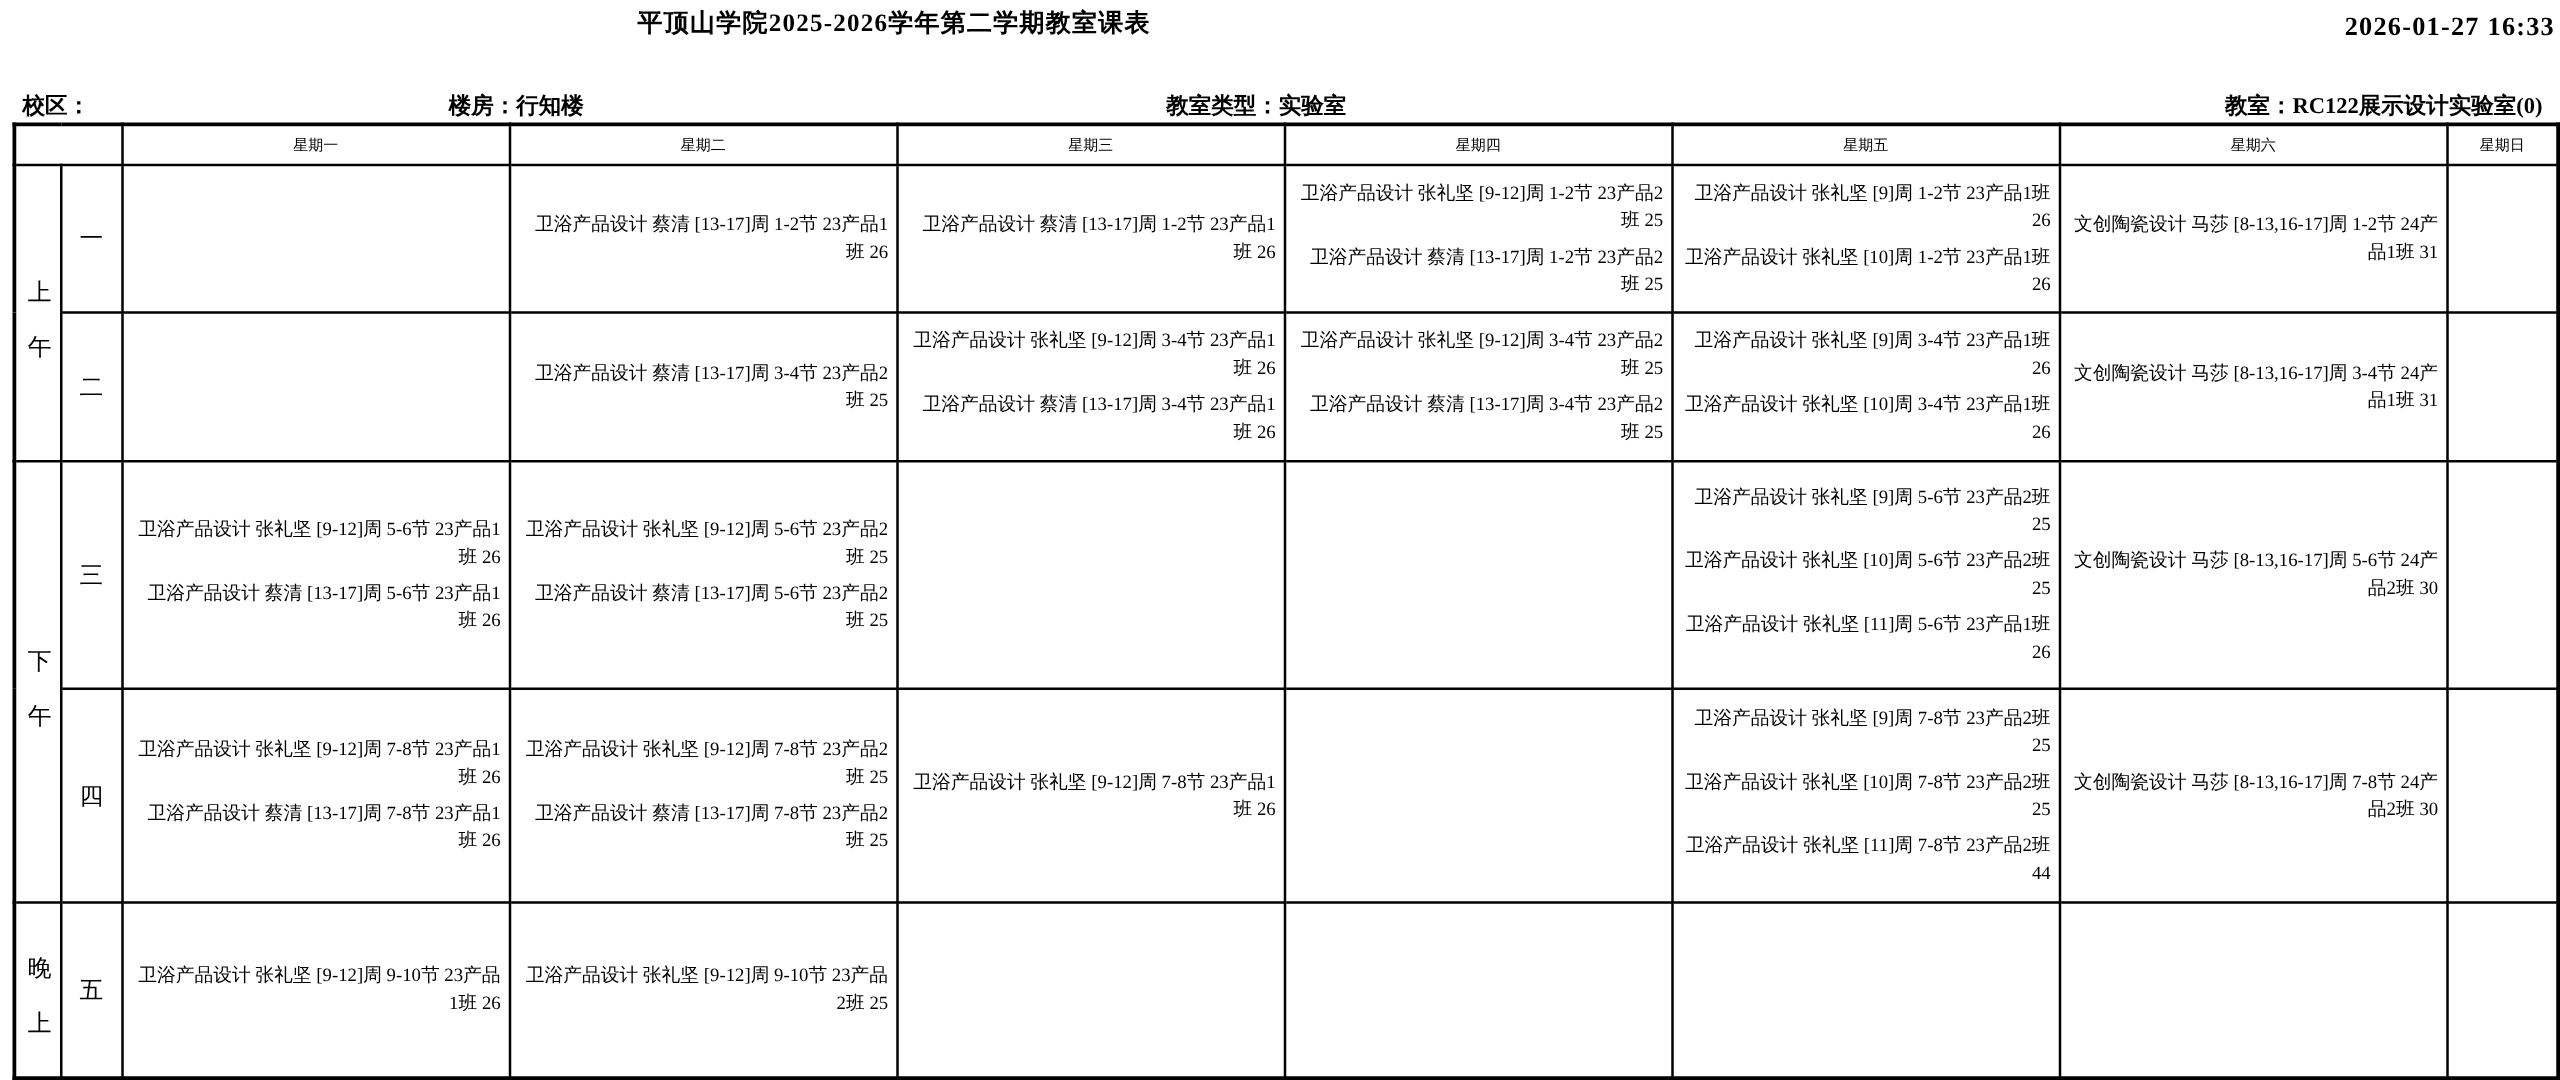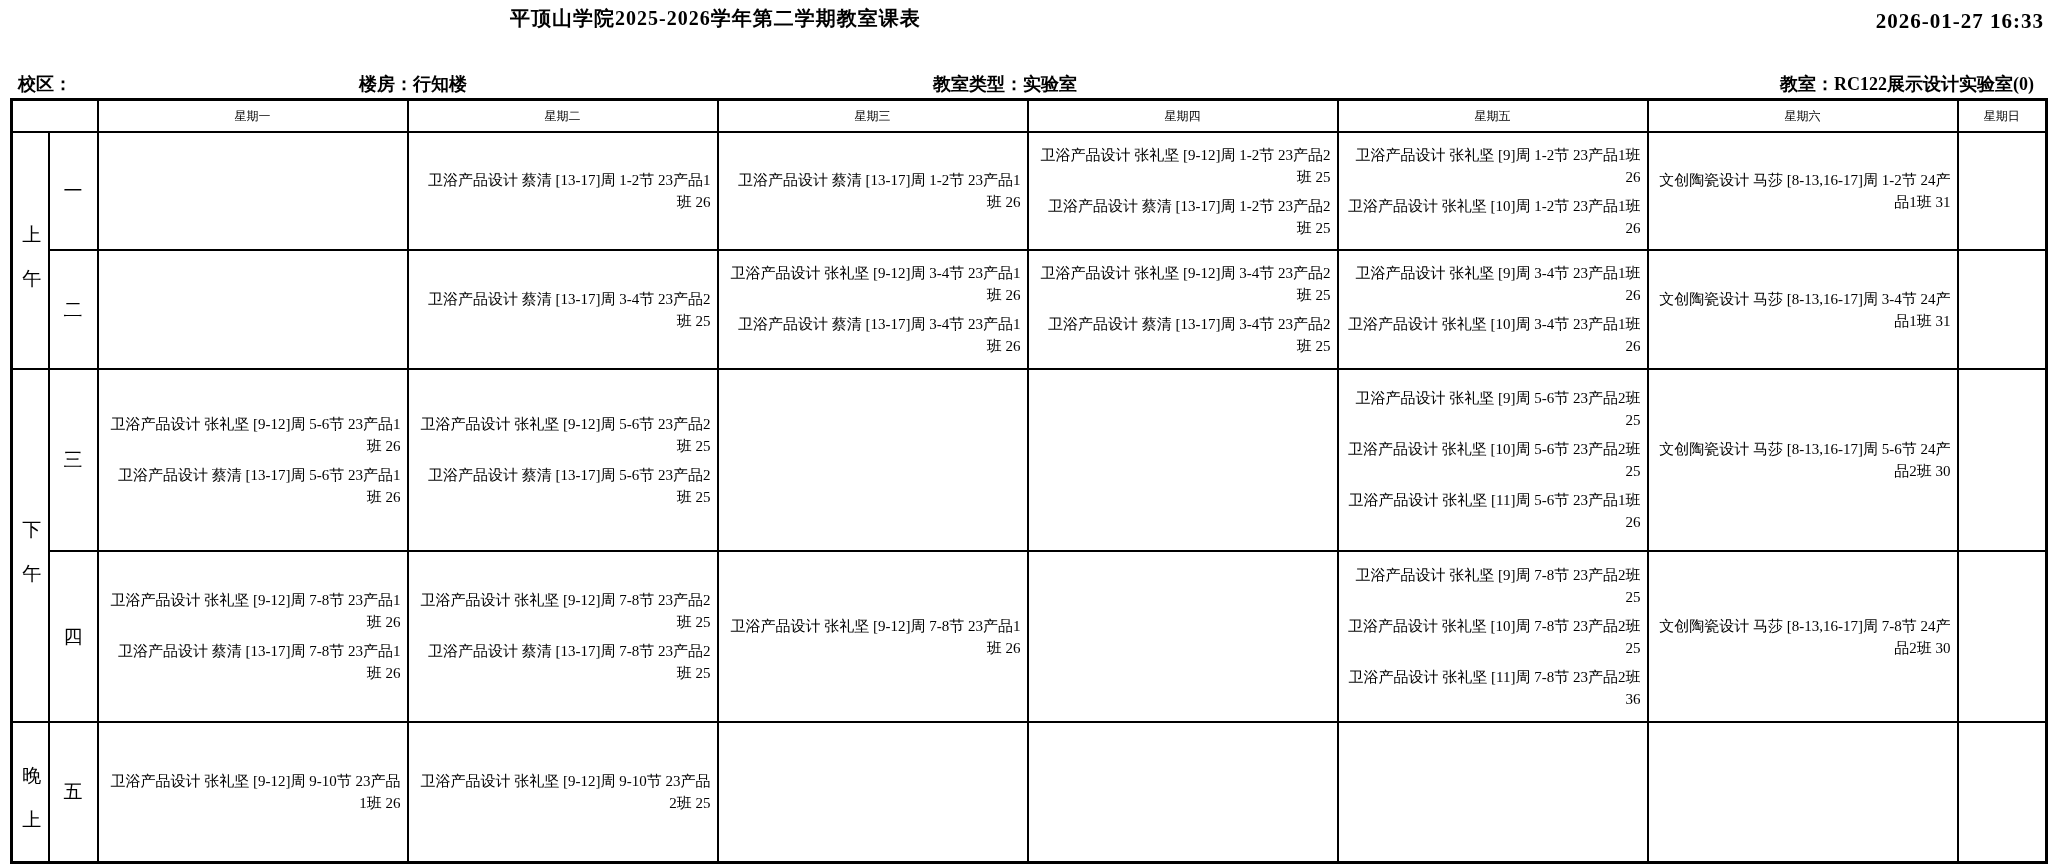--- a/index.html
+++ b/index.html
@@ -178,21 +178,21 @@
           <div class="entry">卫浴产品设计 张礼坚 [9-12]周 7-8节 23产品2班 25</div>
           <div class="entry">卫浴产品设计 蔡清 [13-17]周 7-8节 23产品2班 25</div>
         </td>
     <td class="slot">
           <div class="entry">卫浴产品设计 张礼坚 [9-12]周 7-8节 23产品1班 26</div>
         </td>
     <td class="slot"></td>
     <td class="slot">
           <div class="entry">卫浴产品设计 张礼坚 [9]周 7-8节 23产品2班 25</div>
           <div class="entry">卫浴产品设计 张礼坚 [10]周 7-8节 23产品2班 25</div>
-          <div class="entry">卫浴产品设计 张礼坚 [11]周 7-8节 23产品2班 36</div>
+          <div class="entry">卫浴产品设计 张礼坚 [11]周 7-8节 23产品2班 44</div>
         </td>
     <td class="slot">
           <div class="entry">文创陶瓷设计 马莎 [8-13,16-17]周 7-8节 24产品2班 30</div>
         </td>
     <td class="slot"></td>
   </tr>
 
   <tr class="r5">
     <td class="ampm">
           <div class="vlabel">晚上</div>

